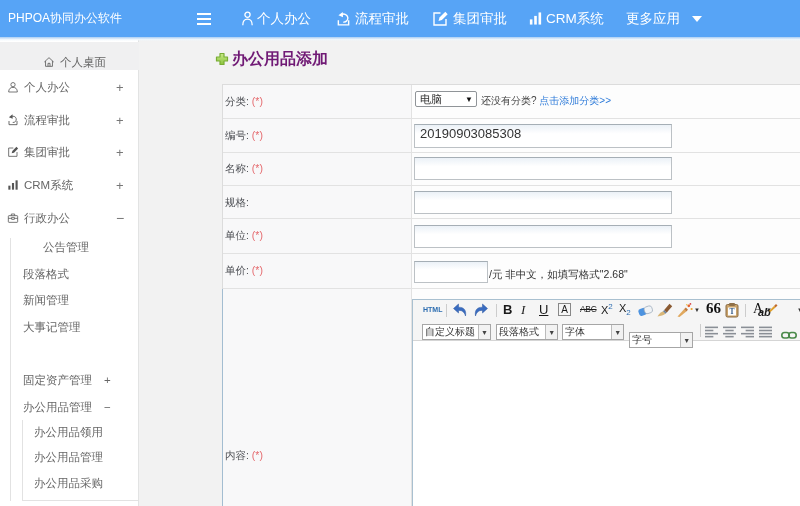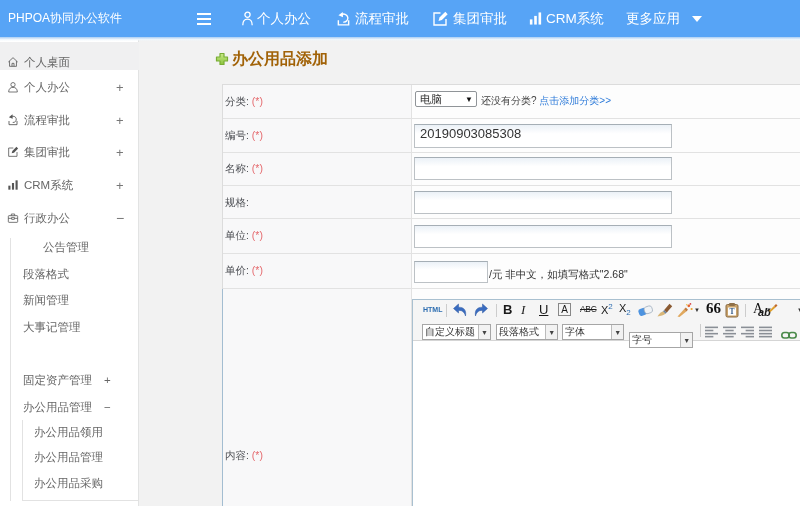--- a/index.html
+++ b/index.html
@@ -16,21 +16,21 @@
 
 #side { position:absolute; left:0; top:37px; width:139px; height:469px; background:#fff; border-right:1px solid #e2e3e3; }
 .m1 { position:absolute; left:0; width:139px; height:28px; display:flex; align-items:center; color:#666; font-size:11.5px; }
 .m1 .ic { width:12px; height:12px; margin-left:7px; margin-right:5px; flex:none; }
 .m1 .pm { position:absolute; left:116px; font-size:13px; color:#777; font-weight:400; }
 #activebg { position:absolute; left:0; top:42px; width:139px; height:28px; background:#f0f0f1; }
 .m2 { position:absolute; left:23px; color:#666; font-size:11.5px; height:26px; line-height:26px; white-space:nowrap; }
 .m3 { position:absolute; left:34px; color:#666; font-size:11.5px; height:26px; line-height:26px; white-space:nowrap; }
 
 
-#title { position:absolute; left:232px; top:50px; font-size:16px; line-height:17px; font-weight:bold; color:#a16207; }
+#title { position:absolute; left:232px; top:50px; font-size:16px; line-height:17px; font-weight:bold; color:#701a75; }
 #plus { position:absolute; left:215px; top:52px; }
 
 #ftable { position:absolute; left:222px; top:84px; width:578px; height:430px; background:#fdfdfd; border:1px solid #dcdcdc; border-right:none; }
 #labelcol { position:absolute; left:0; top:0; width:188px; height:428px; background:#f8f8f9; }
 .frow { position:absolute; left:0; width:578px; border-bottom:1px solid #e2e2e2; }
 .flabel { position:absolute; left:225px; font-size:10.5px; color:#4f5156; }
 .red { color:#e56b6f; }
 .fdiv { position:absolute; left:188px; top:0; bottom:0; width:1px; background:#e2e2e2; }
 .tinput { position:absolute; background:linear-gradient(#ebf1f7, #fff 40%); border:1px solid #bcc1c5; border-top-color:#a5aeb5; font-size:13px; color:#333; font-family:"Liberation Sans",sans-serif; padding:0 5px; }
 
@@ -102,21 +102,21 @@
     <div class="navitem" style="left:692px;">
       <svg width="10" height="6" viewBox="0 0 10 6">
           <path d="M0 0 L10 0 L5 6 Z" fill="#fff"></path>
         </svg>
     </div>
   </div>
 
   <div id="navfade"></div>
   <div id="side"></div>
   <div id="activebg"></div>
-  <div class="m1" style="top:48px; z-index:2;">
+  <div class="m1" style="top:48px; z-index:2;padding-left:36px;">
     <svg class="ic" viewBox="0 0 18 18" fill="none" stroke="#555" stroke-width="1.2">
         <path d="M2 9 L9 2.5 L16 9"></path>
         <path d="M3.8 7.6 L3.8 15.5 L14.2 15.5 L14.2 7.6"></path>
         <path d="M7.5 15.5 L7.5 11 L10.5 11 L10.5 15.5"></path>
       </svg>
     <span>个人桌面</span>
   </div>
   <div class="m1" style="top:73px;">
     <svg class="ic" viewBox="0 0 18 18" fill="none" stroke="#555" stroke-width="1.2">
         <circle cx="9" cy="5.5" r="3.2"></circle>

